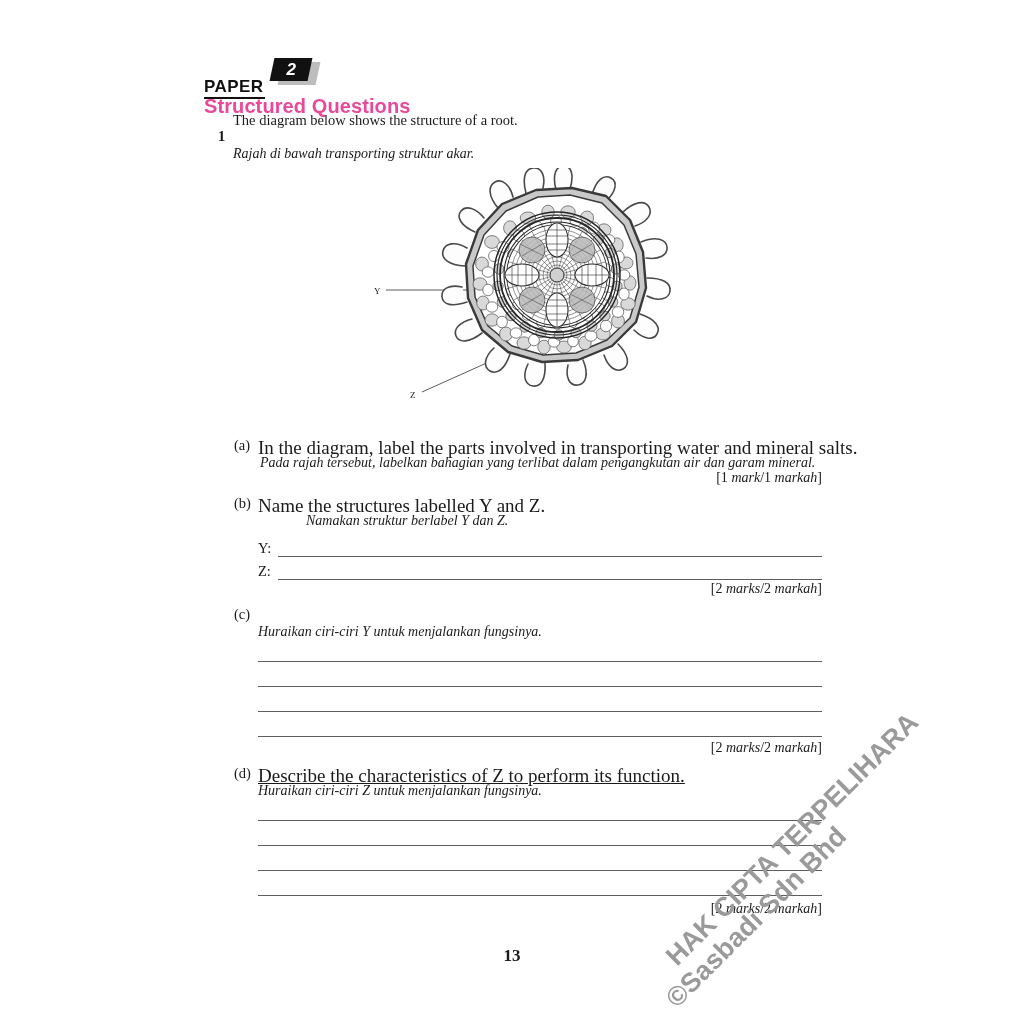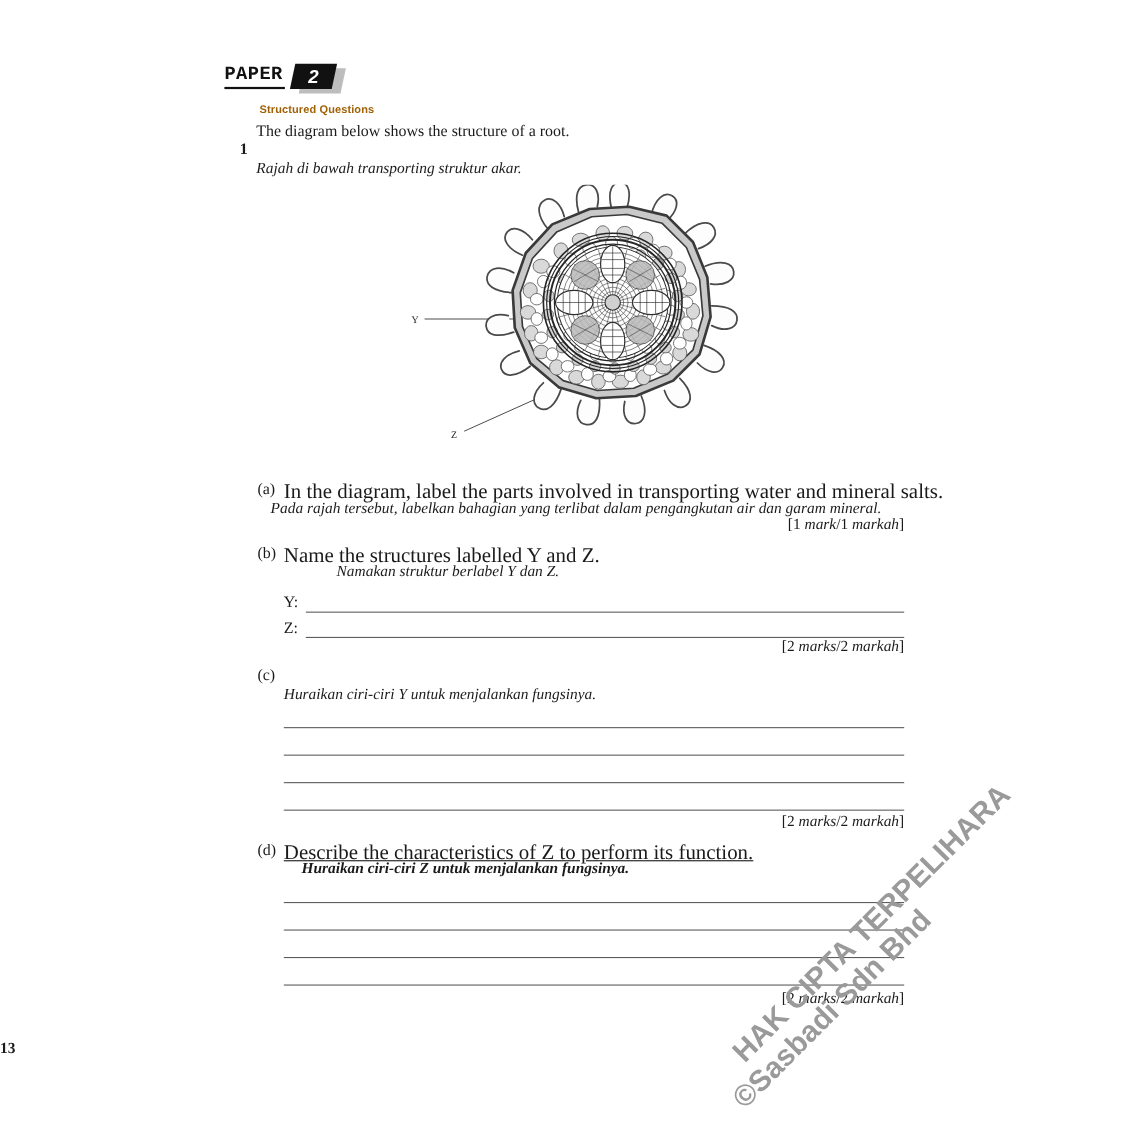--- a/index.html
+++ b/index.html
@@ -27,28 +27,29 @@
     top: 58px;
     height: 26px;
     display: flex;
     align-items: flex-start;
   }
   .paper-word-wrap {
     position: relative;
     display: inline-block;
   }
   .paper-word {
-    font-family: Liberation Mono, monospace;
+    font-family: Liberation Sans, sans-serif;
     font-weight: bold;
     font-size: 17px;
     letter-spacing: 0.4px;
     color: #111;
     line-height: 21px;
     display: block;
     padding-right: 4px;
+    margin-top: 18px;
   }
   .paper-underline {
     position: absolute;
     left: 0;
     right: 2px;
     bottom: -2px;
     height: 2px;
     background: #111;
   }
   .paper-num-stack {
@@ -91,24 +92,23 @@
     font-style: italic;
   }
 
   
   .section-heading {
     position: absolute;
     left: 204px;
     top: 95px;
     font-family: "Liberation Sans", sans-serif;
     font-weight: bold;
-    font-size: 10px;
+    font-size: 20px;
     letter-spacing: 0.1px;
-    color: #a16207;
-    margin-left: 32px;
+    color: #ec4899;
   }
 
   
   .q-number {
     position: absolute;
     left: 218px;
     top: 128px;
     font-size: 14.5px;
     font-weight: bold;
   }
@@ -167,22 +167,22 @@
     position: absolute;
     font-size: 14.5px;
   }
 
   
   .page-number {
     position: absolute;
     left: 0;
     right: 0;
     top: 946px;
-    text-align: left;
-    font-size: 14px;
+    text-align: center;
+    font-size: 17px;
     font-weight: bold;
   }
 
   
   .watermark {
     position: absolute;
     left: 600px;
     top: 700px;
     width: 340px;
     height: 320px;
@@ -463,21 +463,21 @@
           <line x1="160" y1="76" x2="184" y2="88"></line>
             <line x1="162" y1="88" x2="182" y2="76"></line>
         </g>
         <circle cx="197" cy="107" r="7" fill="#d0d0d0" stroke="#2e2e2e" stroke-width="1"></circle>
       </g>
     </svg>
   </div>
 
   <div class="part-letter" style="left:234px; top:437px;">(a)</div>
   <div class="part part-en" style="left:258px; top:437px;">In the diagram, label the parts involved in transporting water and mineral salts.</div>
-  <div class="part part-ms" style="left:246px; top:455px;">Pada rajah tersebut, labelkan bahagian yang terlibat dalam pengangkutan air dan garam mineral.</div>
+  <div class="part part-ms" style="left:260px; top:455px;">Pada rajah tersebut, labelkan bahagian yang terlibat dalam pengangkutan air dan garam mineral.</div>
   <div class="marks" style="left:500px; top:470px; width:322px;">
     <span>[1 </span><i>mark</i><span>/1 </span><i>markah</i><span>]</span>
   </div>
 
   <div class="part-letter" style="left:234px; top:495px;">(b)</div>
   <div class="part part-en" style="left:258px; top:495px;text-align:center;">Name the structures labelled Y and Z.</div>
   <div class="part part-ms" style="left:258px; top:513px;margin-left:48px;">Namakan struktur berlabel Y dan Z.</div>
 
   <div class="yz-label" style="left:258px; top:540px;">Y:</div>
   <div class="rule" style="left:278px; top:556px; width:544px;"></div>
@@ -496,21 +496,21 @@
   <div class="rule" style="left:258px; top:686px; width:564px;"></div>
   <div class="rule" style="left:258px; top:711px; width:564px;"></div>
   <div class="rule" style="left:258px; top:736px; width:564px;"></div>
 
   <div class="marks" style="left:500px; top:740px; width:322px;">
     <span>[2 </span><i>marks</i><span>/2 </span><i>markah</i><span>]</span>
   </div>
 
   <div class="part-letter" style="left:234px; top:765px;">(d)</div>
   <div class="part part-en" style="left:258px; top:765px;text-decoration:underline;">Describe the characteristics of Z to perform its function.</div>
-  <div class="part part-ms" style="left:274px; top:783px;font-weight:bold;">Huraikan ciri-ciri Z untuk menjalankan fungsinya.</div>
+  <div class="part part-ms" style="left:258px; top:783px;">Huraikan ciri-ciri Z untuk menjalankan fungsinya.</div>
 
   <div class="rule" style="left:258px; top:820px; width:564px;"></div>
   <div class="rule" style="left:258px; top:845px; width:564px;"></div>
   <div class="rule" style="left:258px; top:870px; width:564px;"></div>
   <div class="rule" style="left:258px; top:895px; width:564px;"></div>
 
   <div class="marks" style="left:500px; top:901px; width:322px;">
     <span>[2 </span><i>marks</i><span>/2 </span><i>markah</i><span>]</span>
   </div>
 

